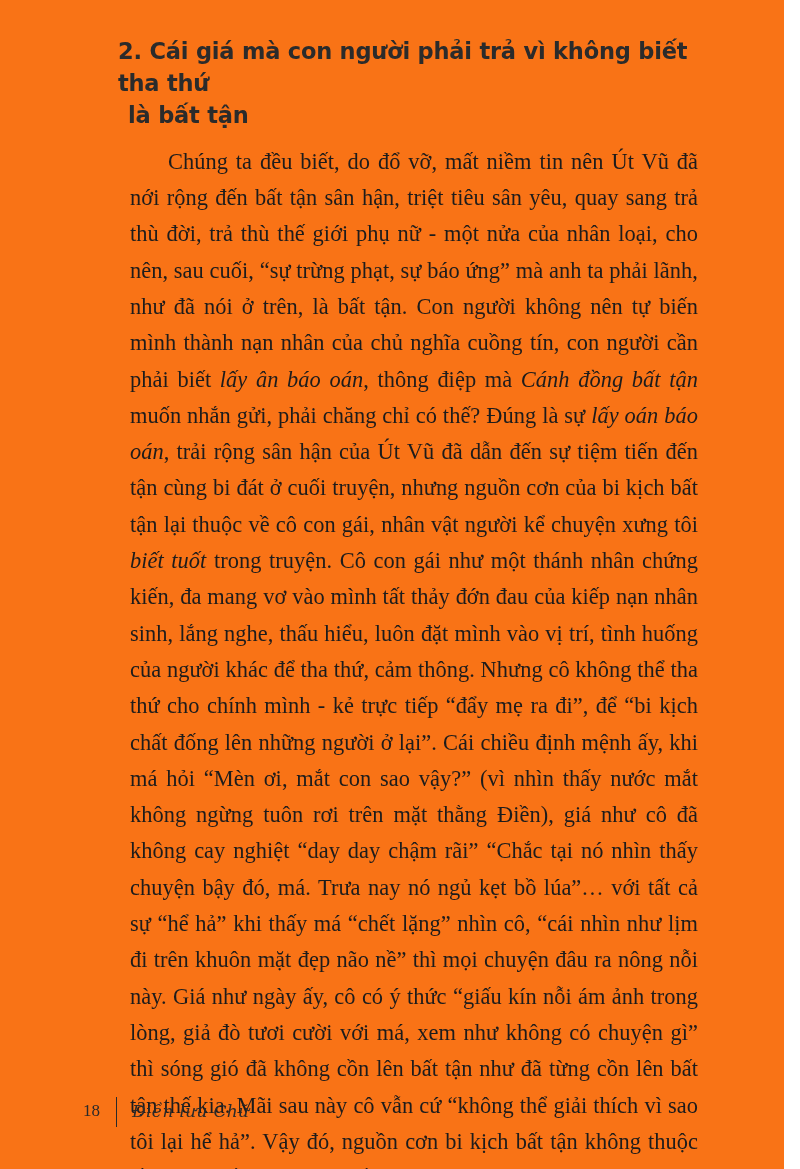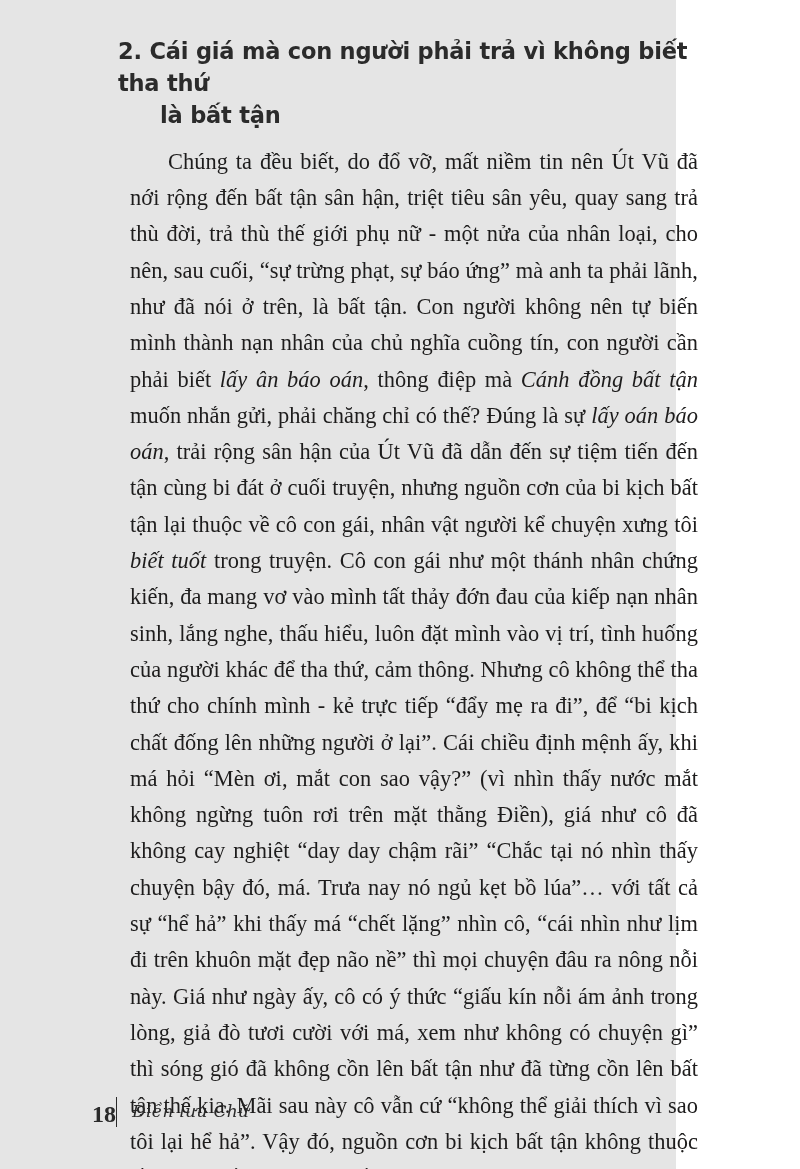--- a/index.html
+++ b/index.html
@@ -9,43 +9,43 @@
   }
   body {
     width: 800px;
     height: 1169px;
     font-family: "Liberation Serif", serif;
     color: #231f20;
     overflow: hidden;
   }
   .page {
     position: relative;
-    width: 676px;
+    width: 784px;
     height: 1169px;
-    background: #e5e5e5;
+    background: #f97316;
     box-sizing: border-box;
   }
   .content {
     position: absolute;
     left: 118px;
     top: 36px;
     width: 592px;
   }
   .chapter-title {
     font-family: "DejaVu Sans", sans-serif;
     font-weight: bold;
     font-size: 22.5px;
     line-height: 1.42;
     color: #2b2b2b;
     letter-spacing: -0.2px;
     margin: 0 0 6px 0;
   }
   .chapter-title .line2 {
     display: block;
-    margin-left: 42px;
+    margin-left: 10px;
   }
   .body-text {
     font-family: "Liberation Serif", serif;
     font-size: 22.4px;
     line-height: 36.3px;
     color: #1d1c1c;
     text-align: justify;
     text-justify: inter-word;
     margin: 12px;
     letter-spacing: 0.05px;
@@ -59,26 +59,25 @@
   }
   .footer {
     position: absolute;
     left: 0;
     bottom: 34px;
     width: 800px;
     height: 42px;
   }
   .folio {
     position: absolute;
-    left: 92px;
+    left: 83px;
     top: 8px;
     font-family: "Liberation Serif", serif;
-    font-size: 24px;
+    font-size: 17px;
     color: #2a2a2a;
-    font-weight: bold;
   }
   .footer-rule {
     position: absolute;
     left: 116px;
     top: 4px;
     width: 1px;
     height: 30px;
     background: #2a2a2a;
   }
   .footer-title {

